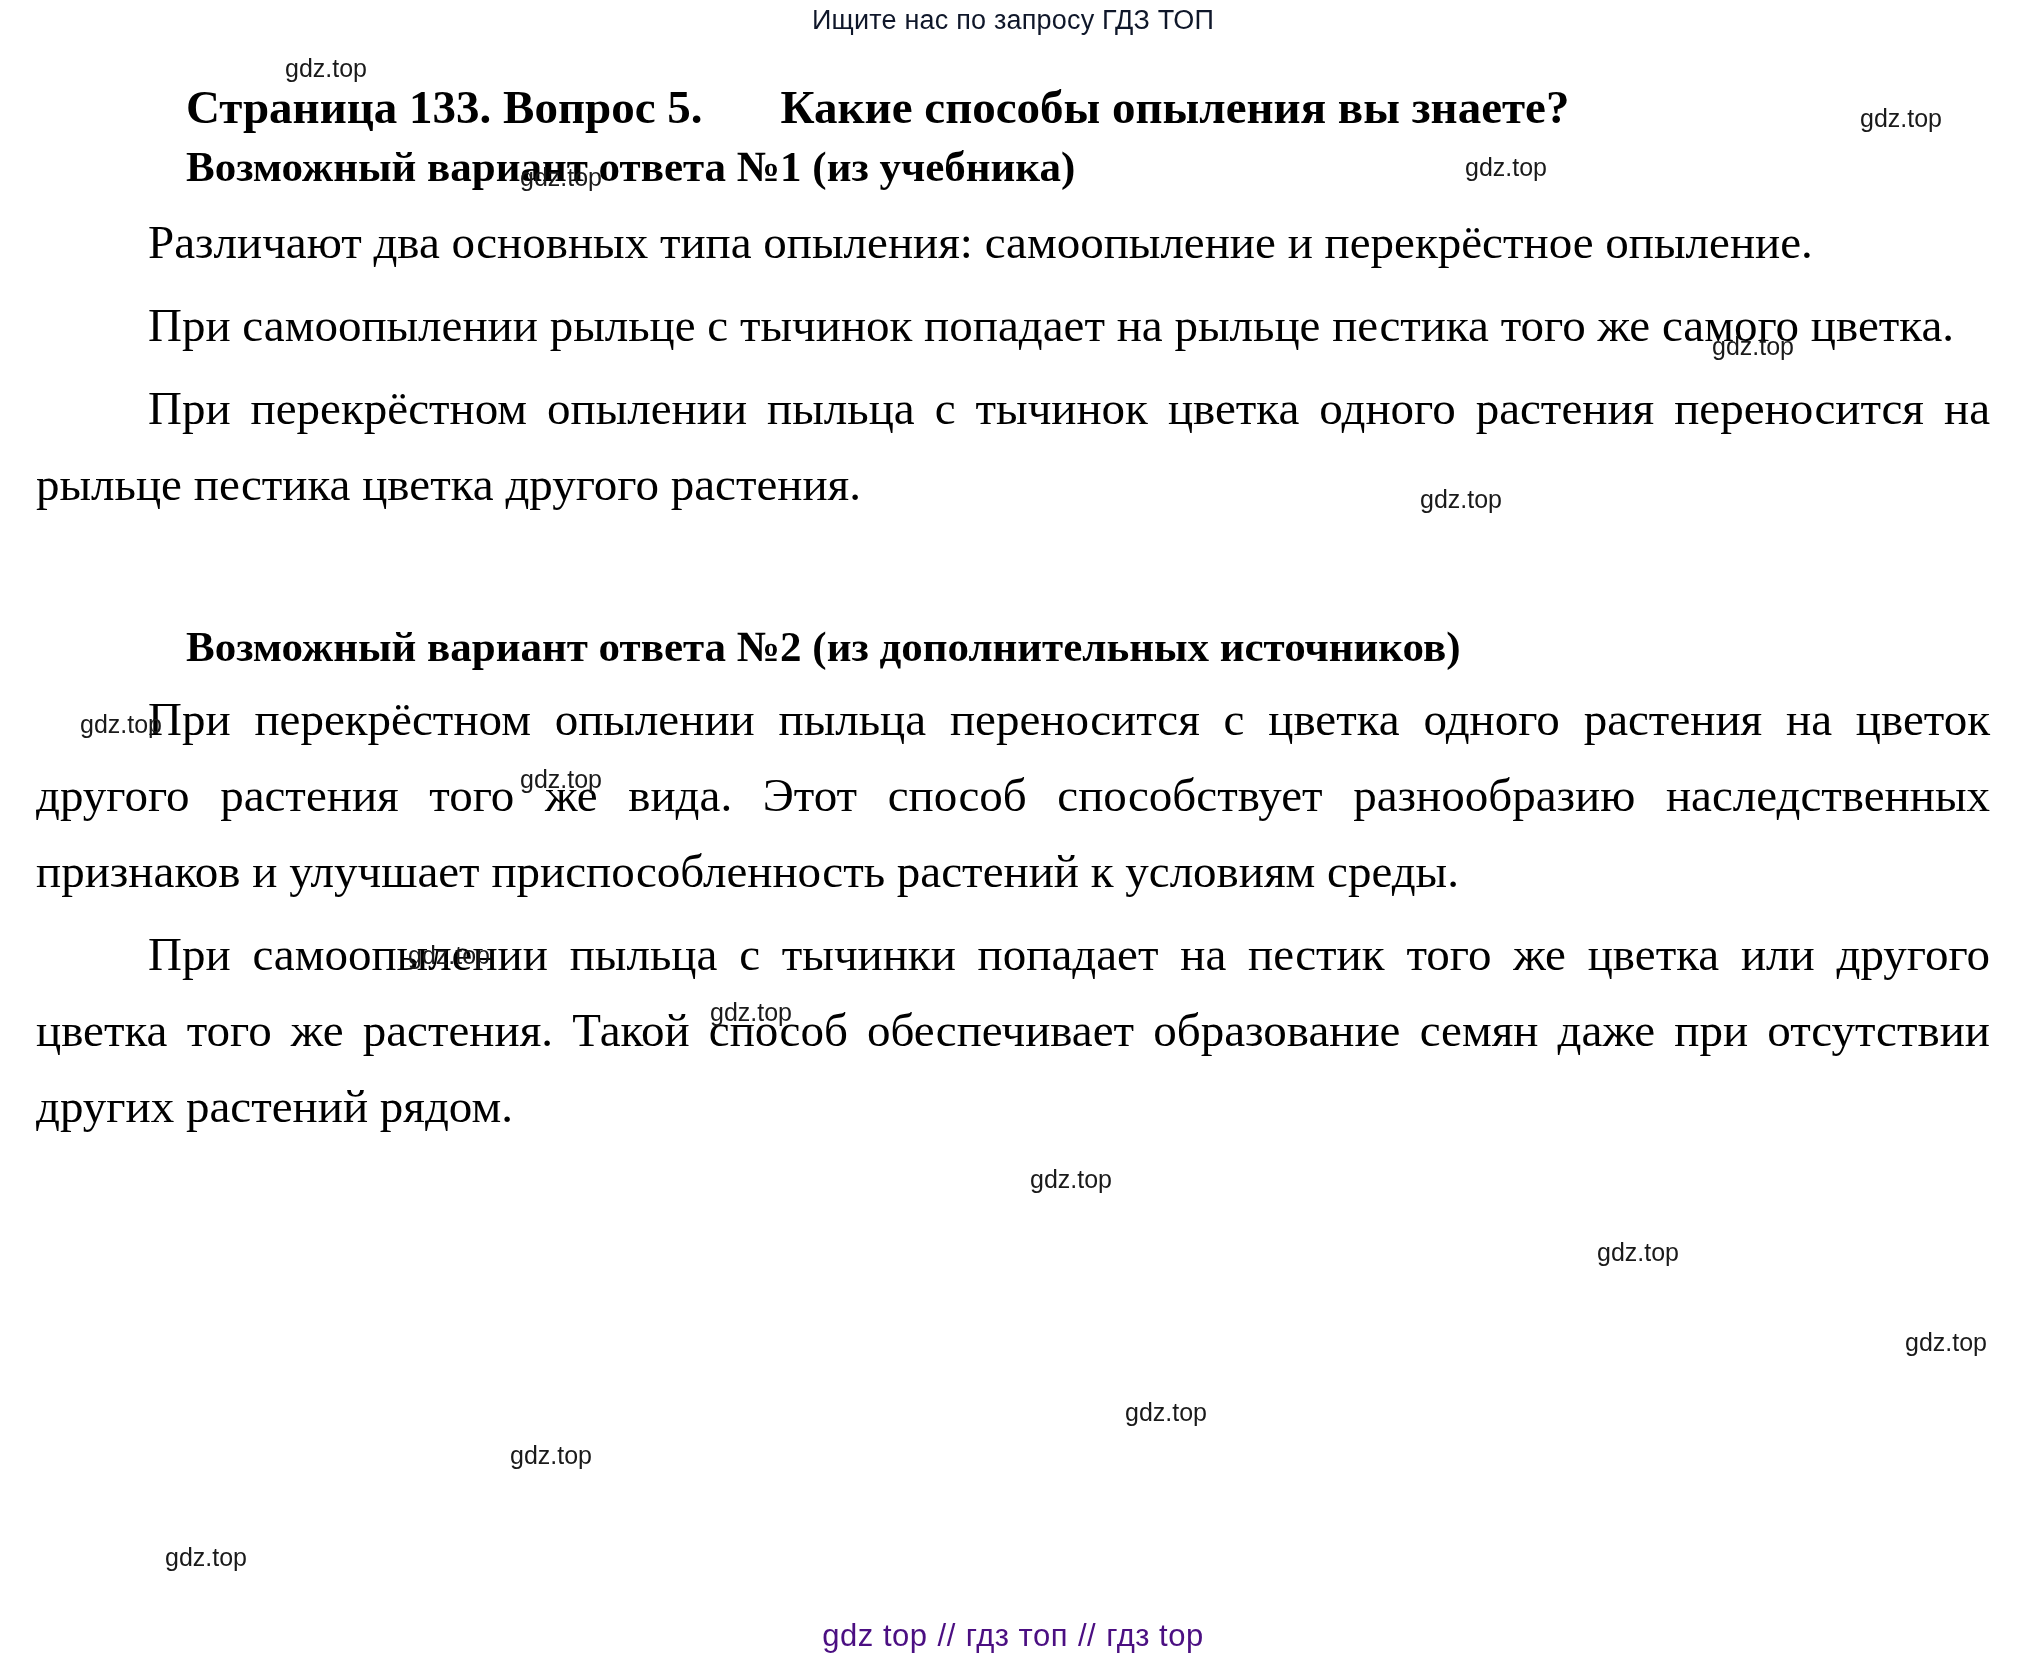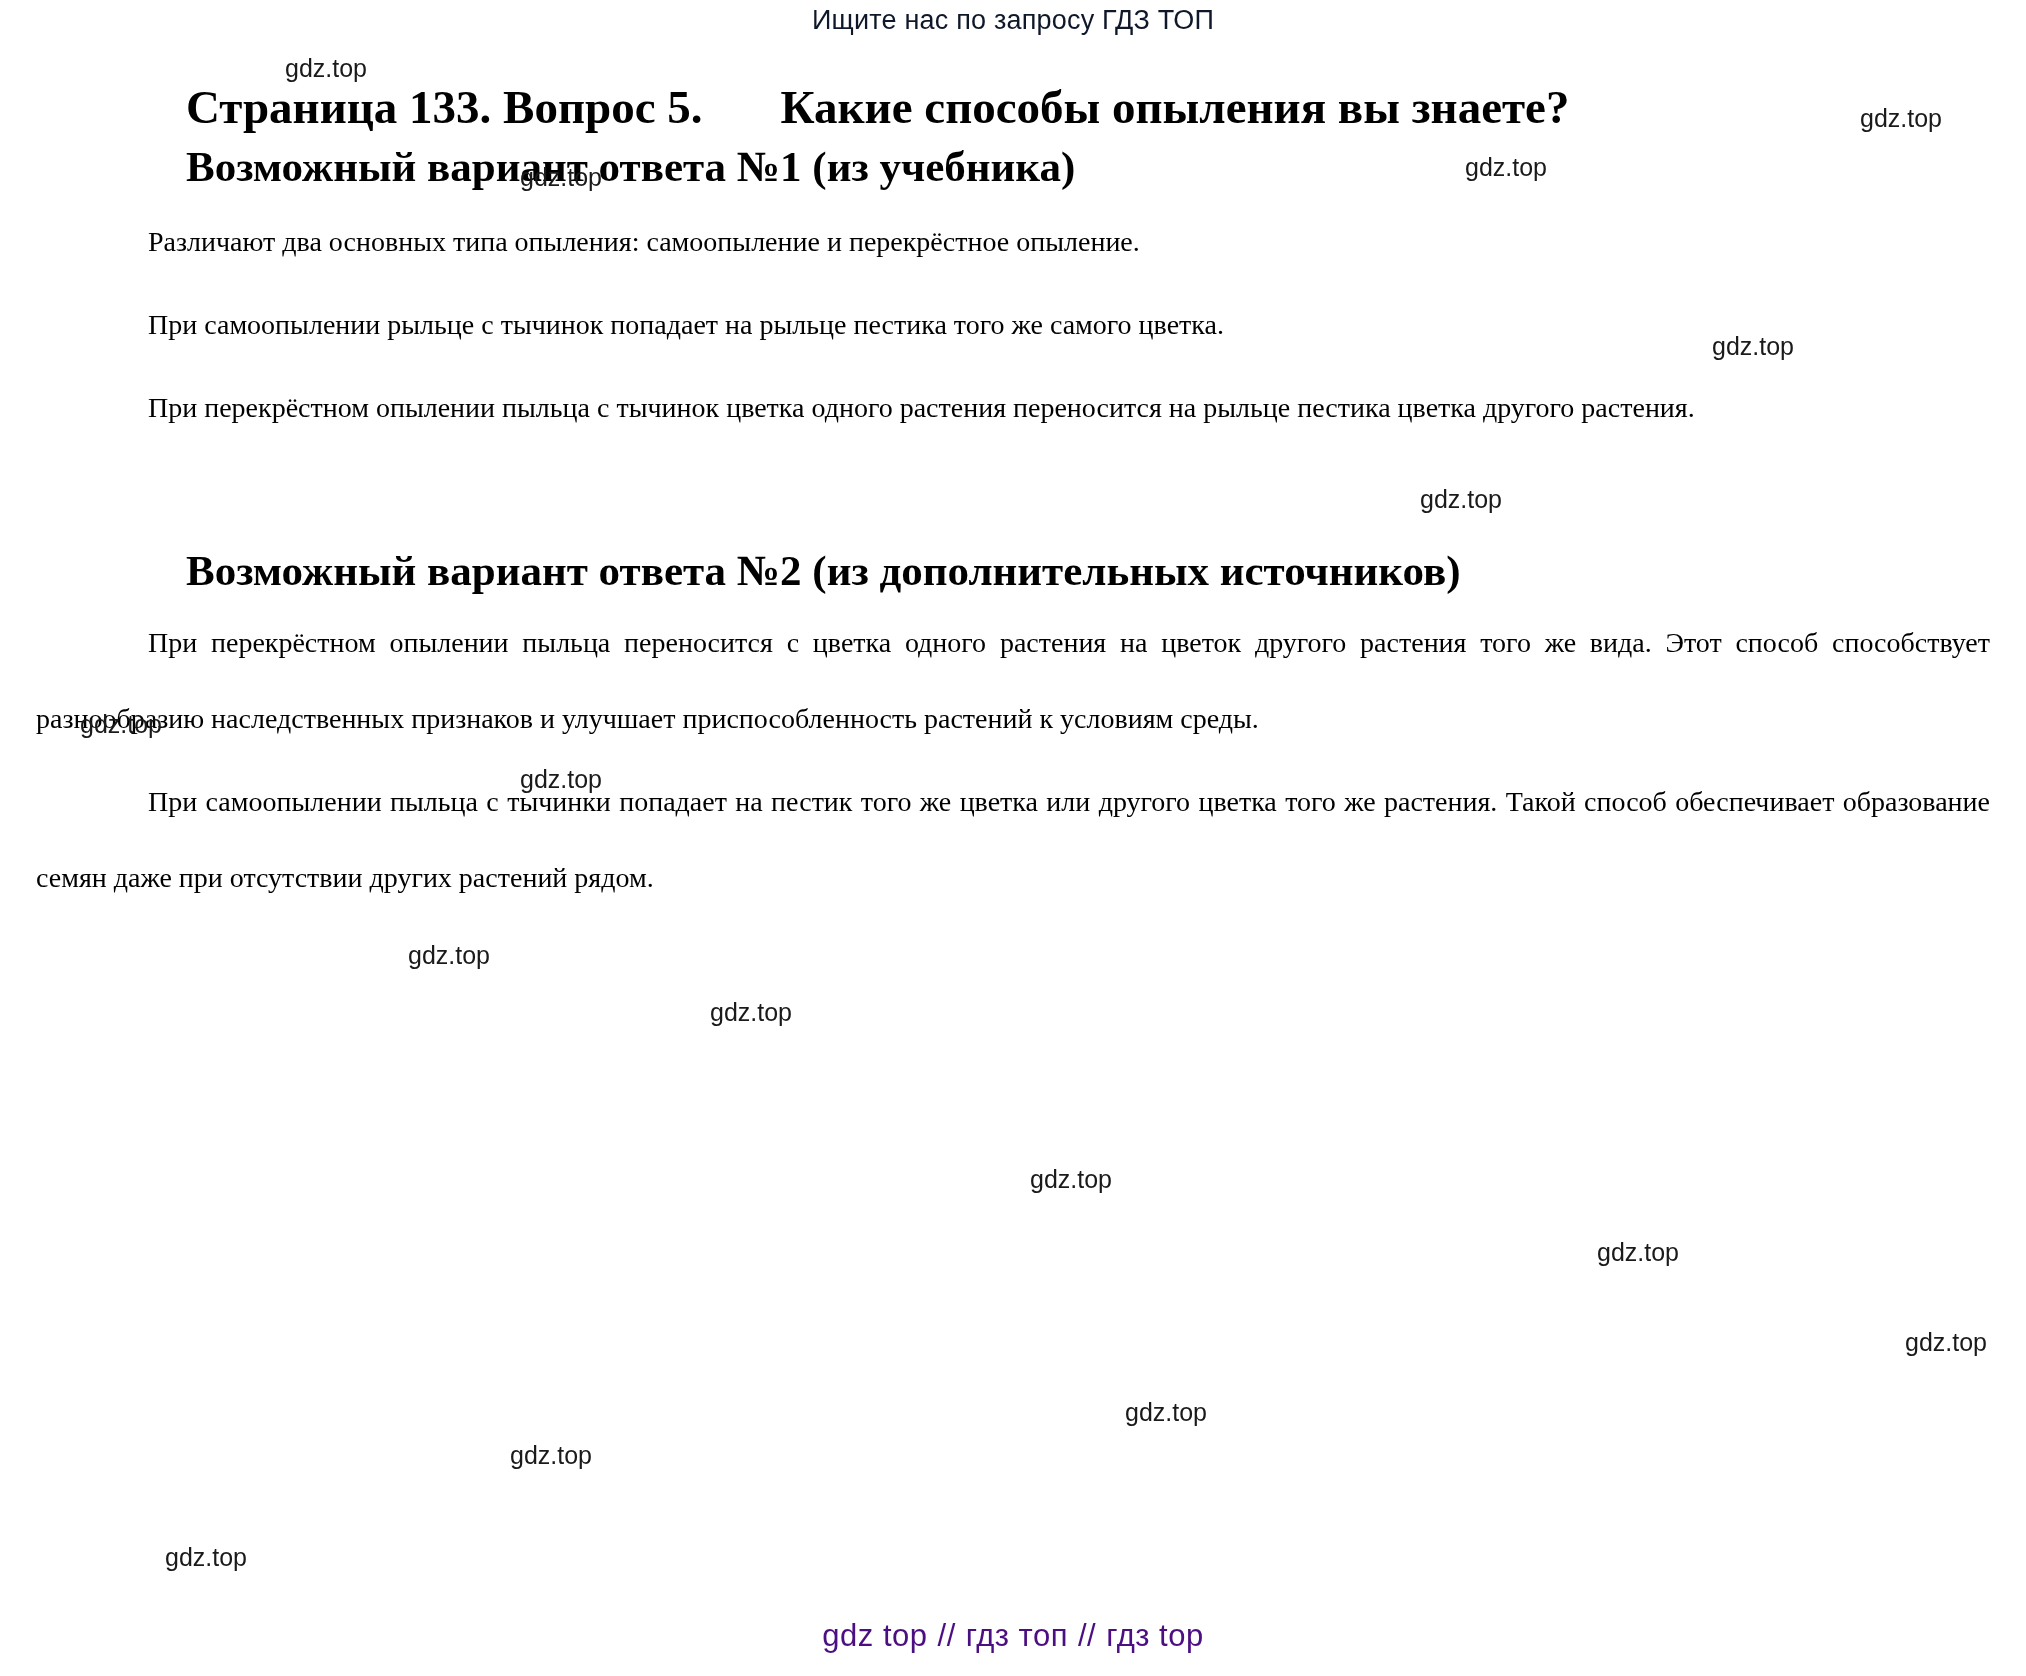--- a/index.html
+++ b/index.html
@@ -58,21 +58,21 @@
     line-height: 54px;
     margin: 0;
     padding-left: 150px;
     white-space: nowrap;
   }
   .answer-heading.second {
     margin-top: 98px;
   }
 
   p.para {
-    font-size: 28px;
+    font-size: 47px;
     line-height: 76px;
     margin: 7px 0 0 0;
     text-align: justify;
     text-indent: 112px;
     text-justify: inter-word;
     word-spacing: 0px;
   }
   p.para:first-of-type { margin-top: 10px; }
 
   

